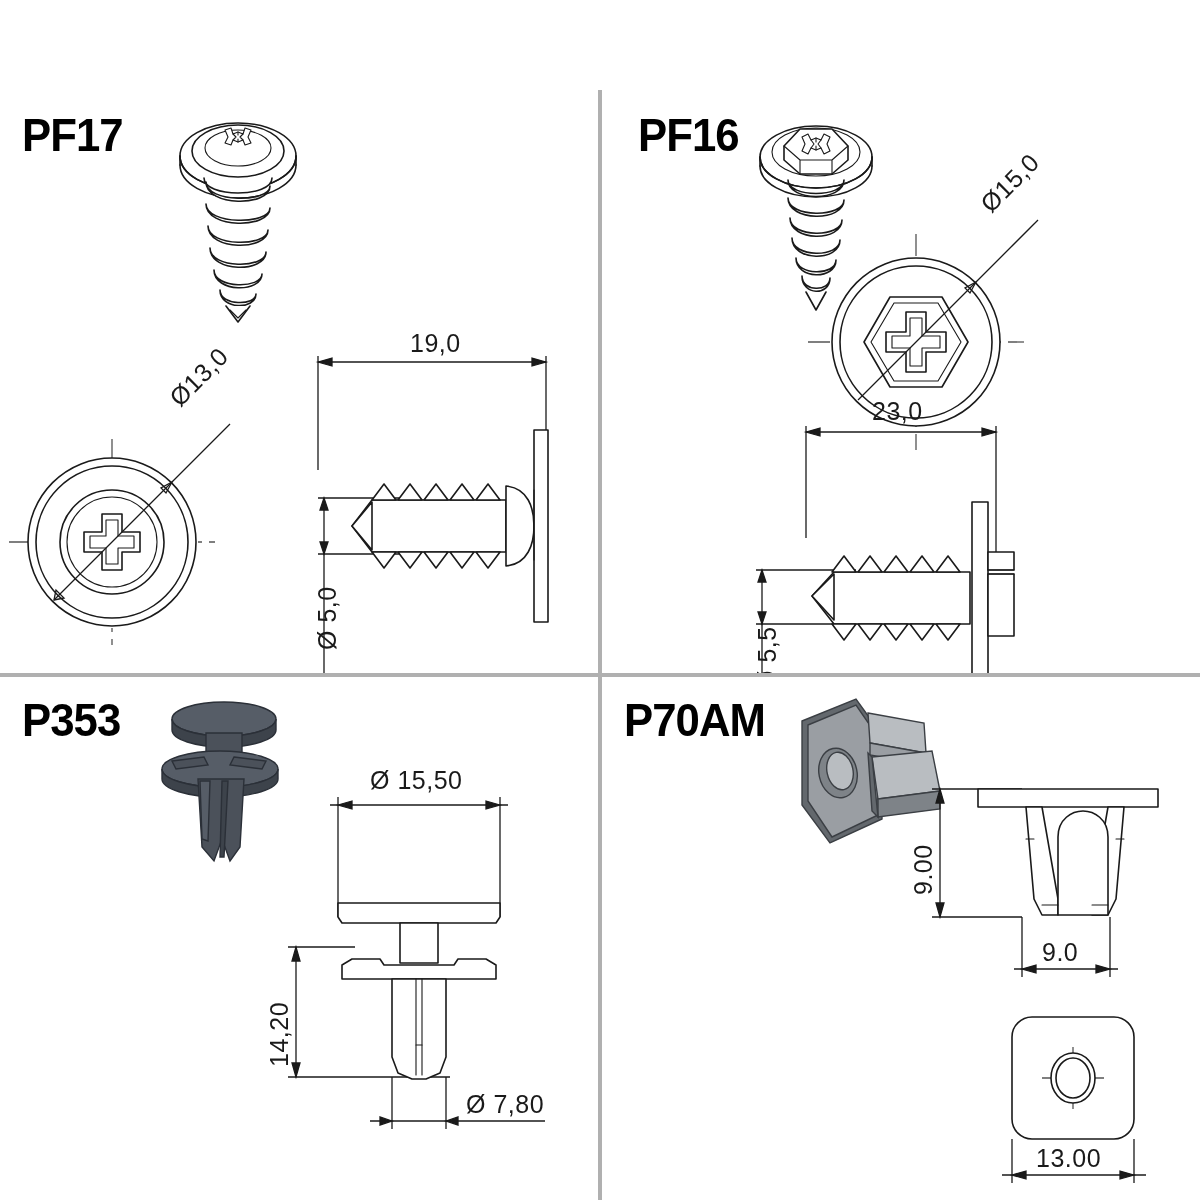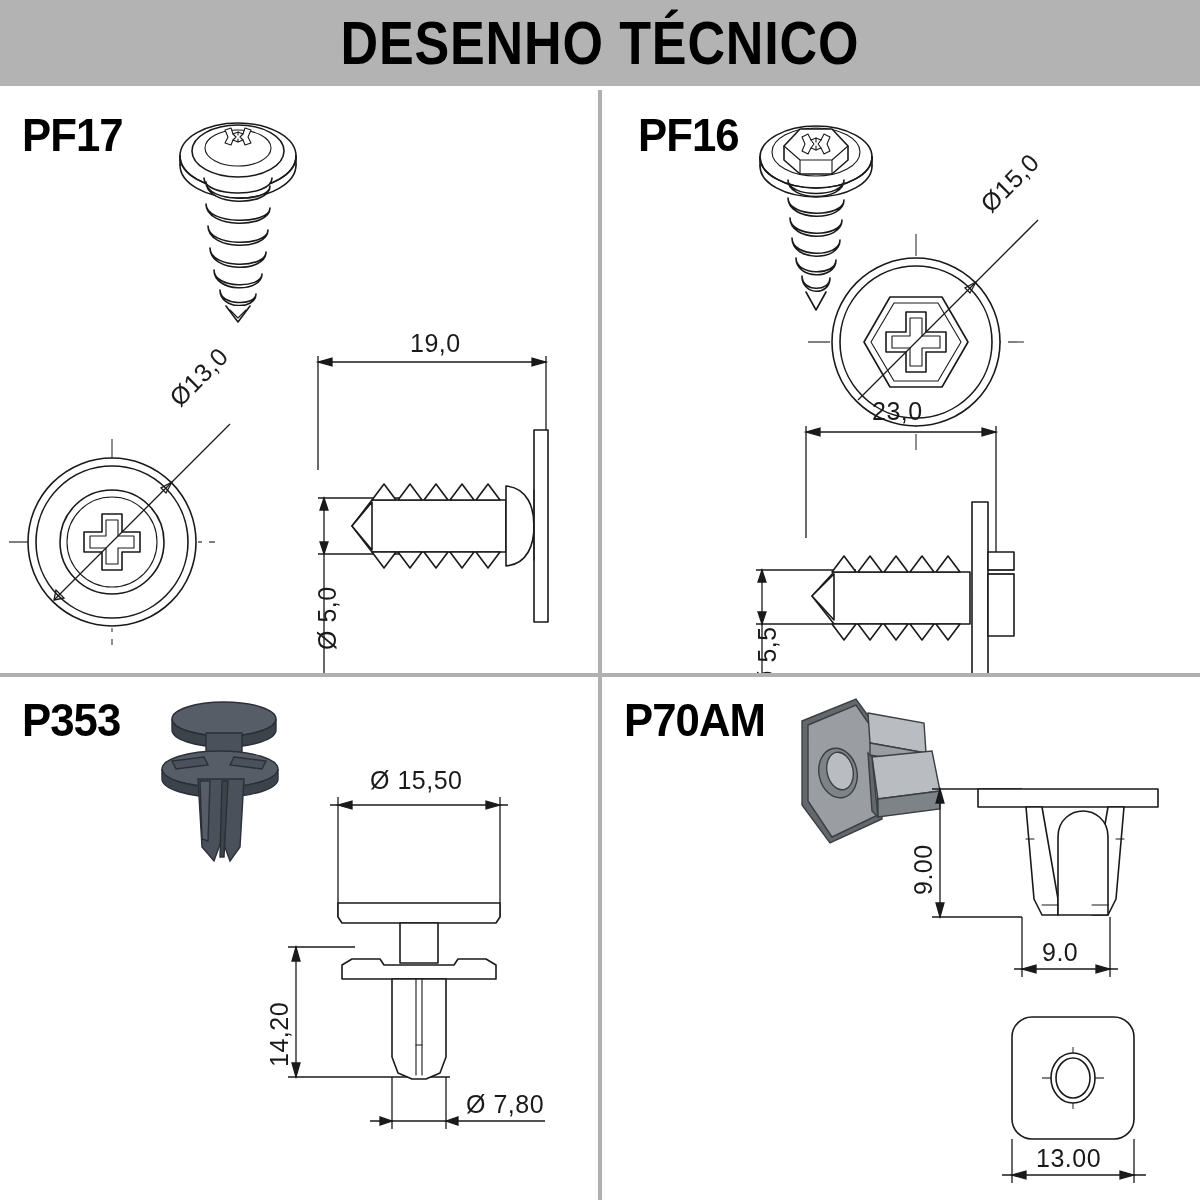--- a/index.html
+++ b/index.html
@@ -99,23 +99,20 @@
   .solid3d-gry   { fill: #9a9ea3; stroke: #3b3f44; stroke-width: 1.4; }
   .solid3d-gry2  { fill: #7e8388; stroke: #3b3f44; stroke-width: 1.4; }
   .solid3d-gry3  { fill: #b9bdc1; stroke: #3b3f44; stroke-width: 1.4; }
   .solid3d-gry4  { fill: #63686d; stroke: #3b3f44; stroke-width: 1.4; }
 </style>
 </head>
 <body>
 
 <div id="page">
 
-  <div id="header-band" style="background: rgb(179, 179, 179);">
-    <div id="header-title">DESENHO TÉCNICO</div>
-  </div>
 
   <div class="divider-v" style="background: rgb(176, 176, 176);"></div>
   <div class="divider-h" style="background: rgb(176, 176, 176);"></div>
 
   <div class="quadrant" id="quad-pf17">
     <div class="part-label" style="left:22px; top:22px;">PF17</div>
 
     <svg class="svg-layer" width="598" height="583" viewBox="0 0 598 583">
 
       <g transform="translate(178,16)">

